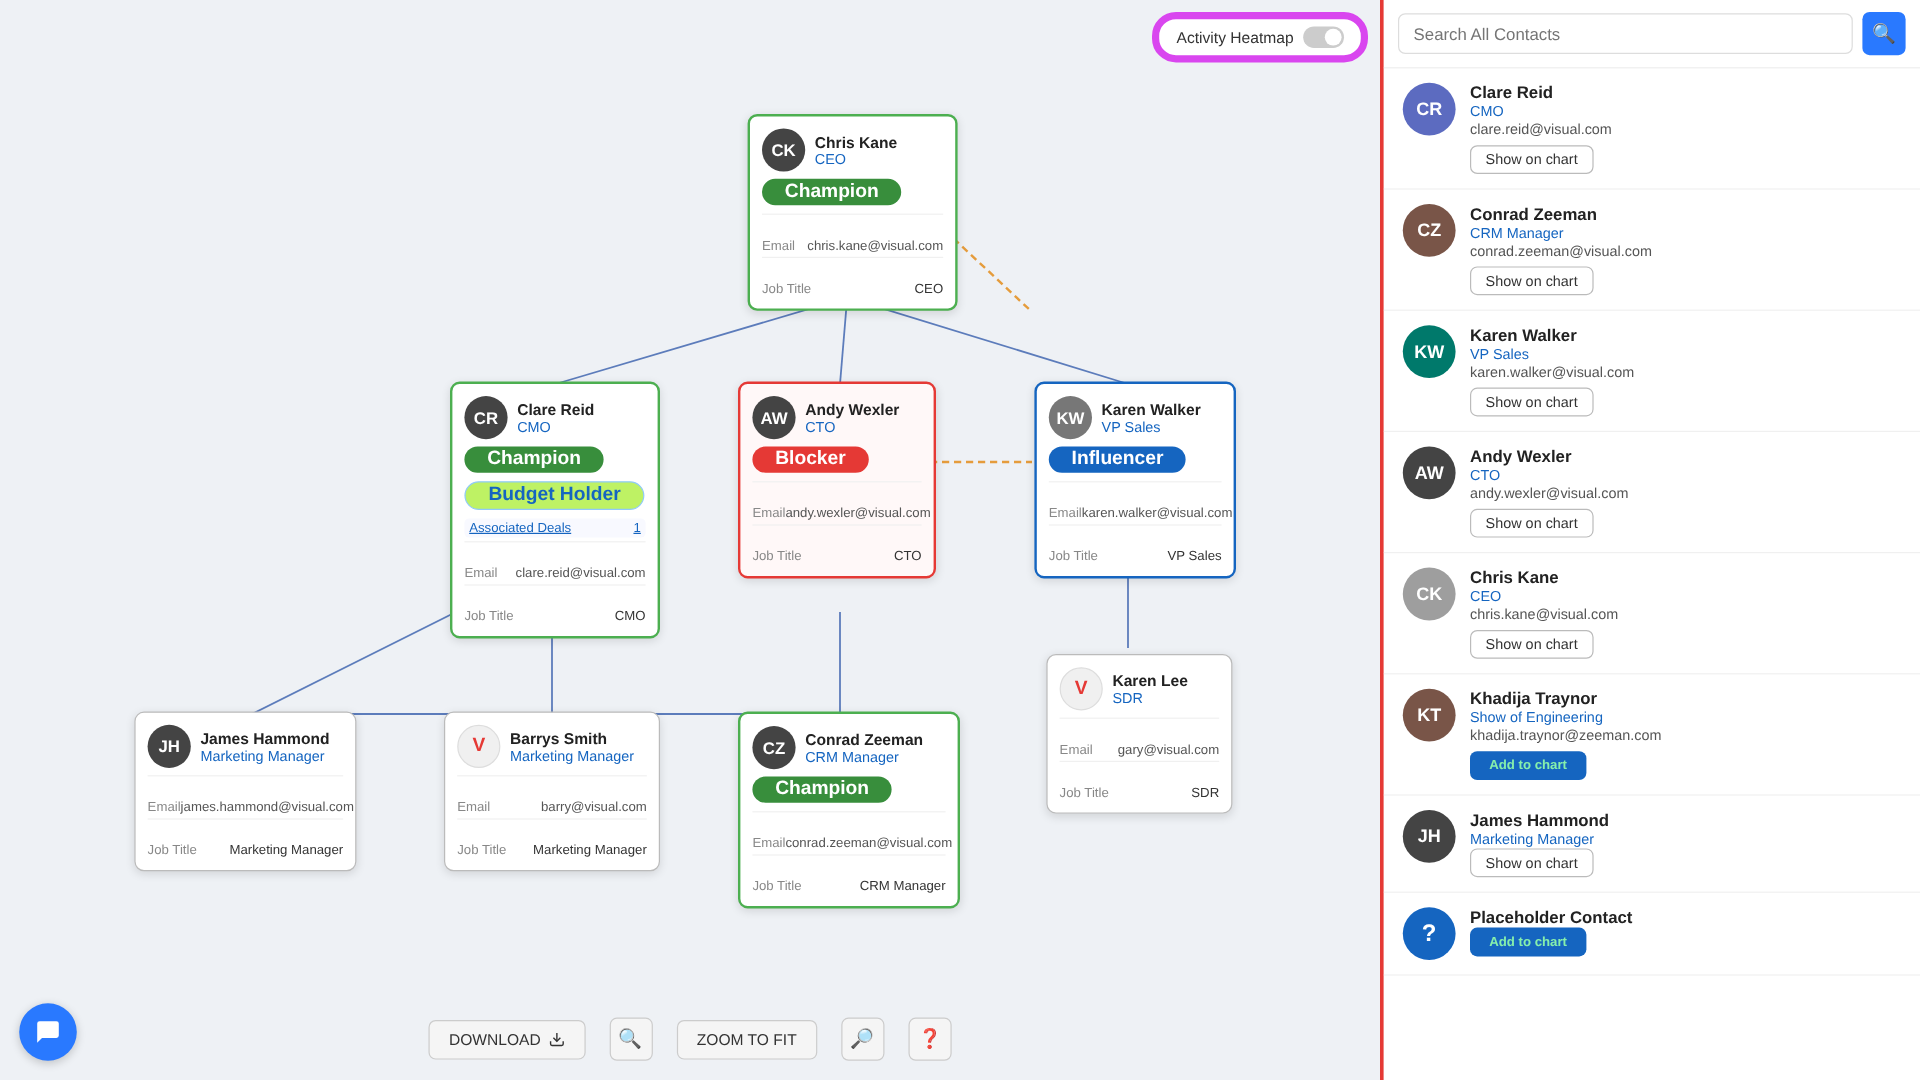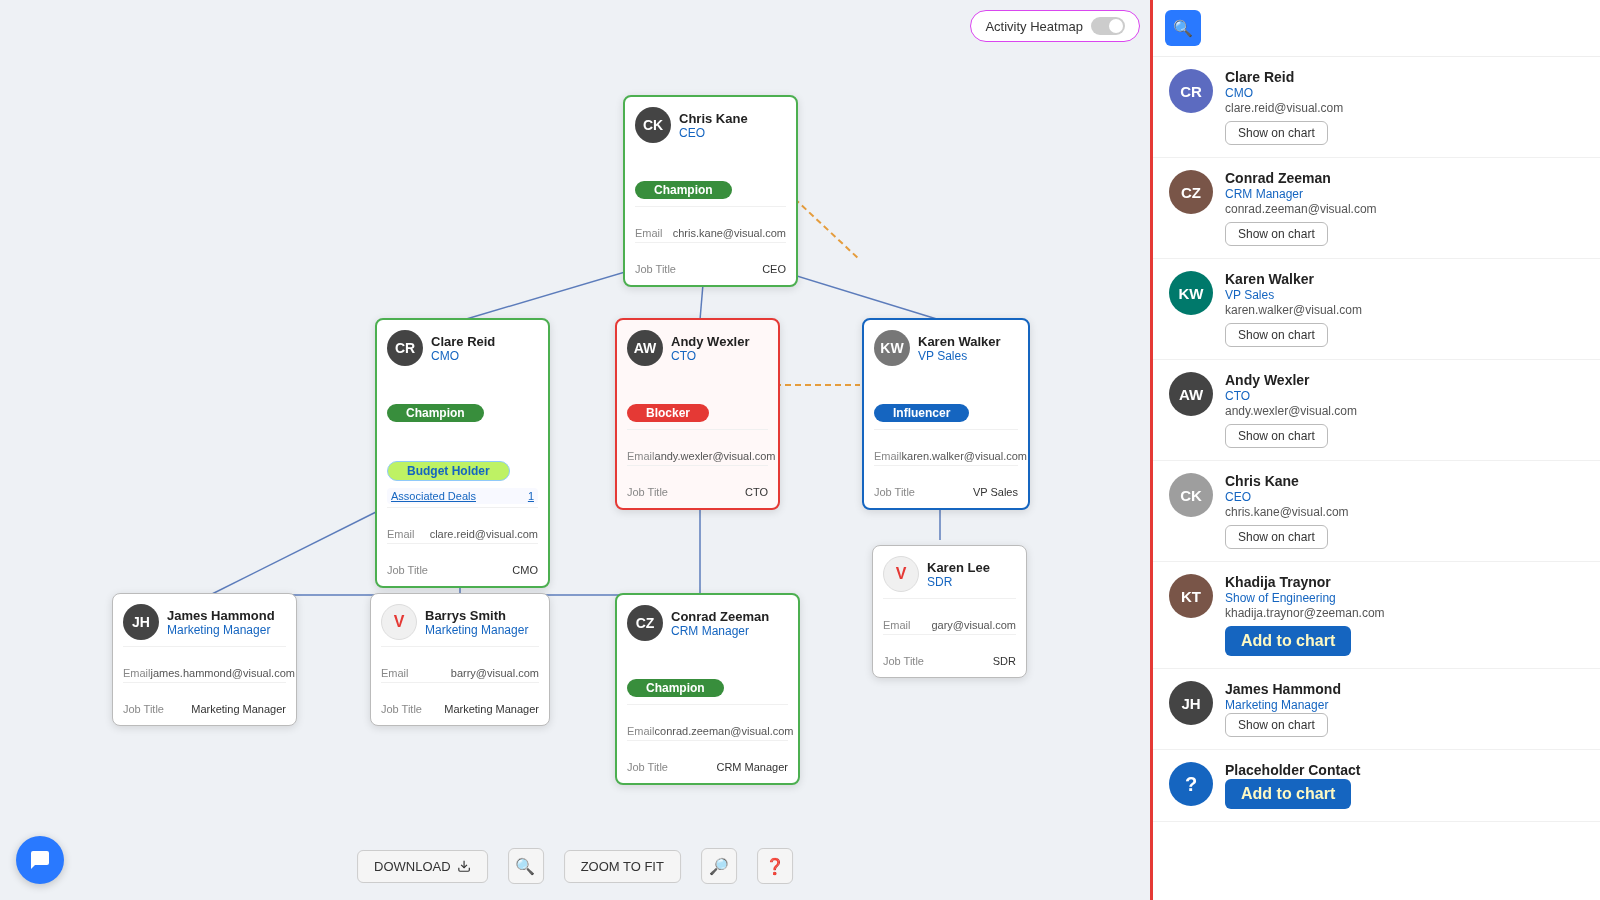--- a/index.html
+++ b/index.html
@@ -28,21 +28,21 @@
       display: flex;
       align-items: center;
       gap: 8px;
       z-index: 10;
     }
     .heatmap-toggle {
       display: flex;
       align-items: center;
       gap: 8px;
       background: #fff;
-      border: 1px solid #d946ef;
+      border: 6px solid #d946ef;
       border-radius: 20px;
       padding: 6px 14px;
       font-size: 13px;
       color: #333;
     }
     .toggle-switch {
       width: 34px;
       height: 18px;
       background: #ccc;
       border-radius: 9px;
@@ -103,24 +103,23 @@
       color: #e53935;
     }
 
     .card-name { font-weight: 700; font-size: 13px; color: #222; }
     .card-role { font-size: 12px; color: #1565c0; font-weight: 500; }
 
     .badge {
       display: inline-block;
       padding: 2px 19px;
       border-radius: 12px;
-      font-size: 12px;
+      font-size: 16px;
       font-weight: 600;
       margin-bottom: 4px;
-      margin-top: 32px;
     }
     .badge.champion { background: #388e3c; color: #fff; }
     .badge.blocker { background: #e53935; color: #fff; }
     .badge.influencer { background: #1565c0; color: #fff; }
     .badge.budget { background: #bef264; color: #1565c0; border: 1px solid #90caf9; }
 
     .card-field {
       display: flex;
       justify-content: space-between;
       align-items: center;
@@ -272,23 +271,23 @@
       font-size: 12px;
       cursor: pointer;
       color: #333;
       text-align: center;
     }
     .add-chart-btn {
       background: #1565c0;
       border: none;
       border-radius: 6px;
       padding: 6px 16px;
-      font-size: 16px;
-      cursor: pointer;
-      color: #fef9c3;
+      font-size: 11px;
+      cursor: pointer;
+      color: #86efac;
       font-weight: 600;
     }
 
     .contact-avatar.blue { background: #5c6bc0; }
     .contact-avatar.teal { background: #00796b; }
     .contact-avatar.brown { background: #795548; }
     .contact-avatar.dark { background: #444; }
     .contact-avatar.gray { background: #9e9e9e; }
     .contact-avatar.placeholder {
       background: #1565c0;
@@ -516,20 +515,21 @@
 
   <div class="chat-btn">
     <svg width="24" height="24" viewBox="0 0 24 24">
         <path d="M21 15a2 2 0 0 1-2 2H7l-4 4V5a2 2 0 0 1 2-2h14a2 2 0 0 1 2 2z"></path>
       </svg>
   </div>
 </div>
 
 <div class="sidebar">
   <div class="search-bar">
+    <input class="search-input" type="text" placeholder="Search All Contacts" style="">
     <button class="search-icon-btn">🔍</button>
   </div>
 
   <div id="contacts-list">
       <div class="contact-item">
         <div class="contact-avatar blue">CR</div>
         <div class="contact-info"><div class="contact-name">Clare Reid</div><div class="contact-role">CMO</div><div class="contact-email">clare.reid@visual.com</div><button class="show-chart-btn">Show on chart</button></div>
       </div>
       <div class="contact-item">
         <div class="contact-avatar brown">CZ</div>

